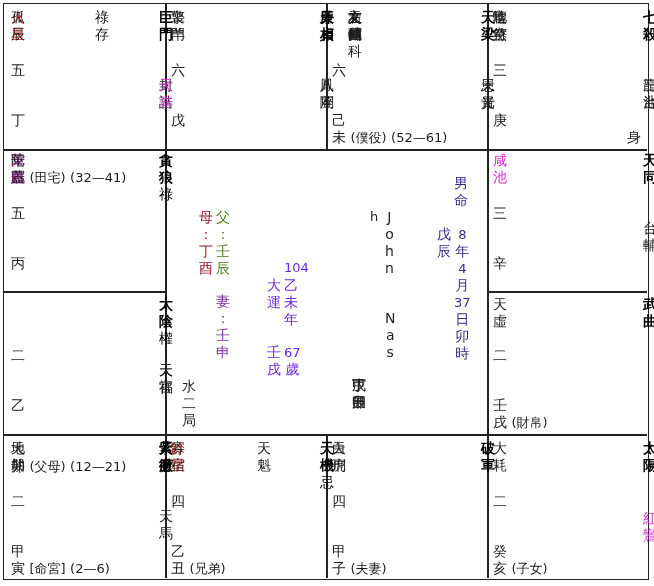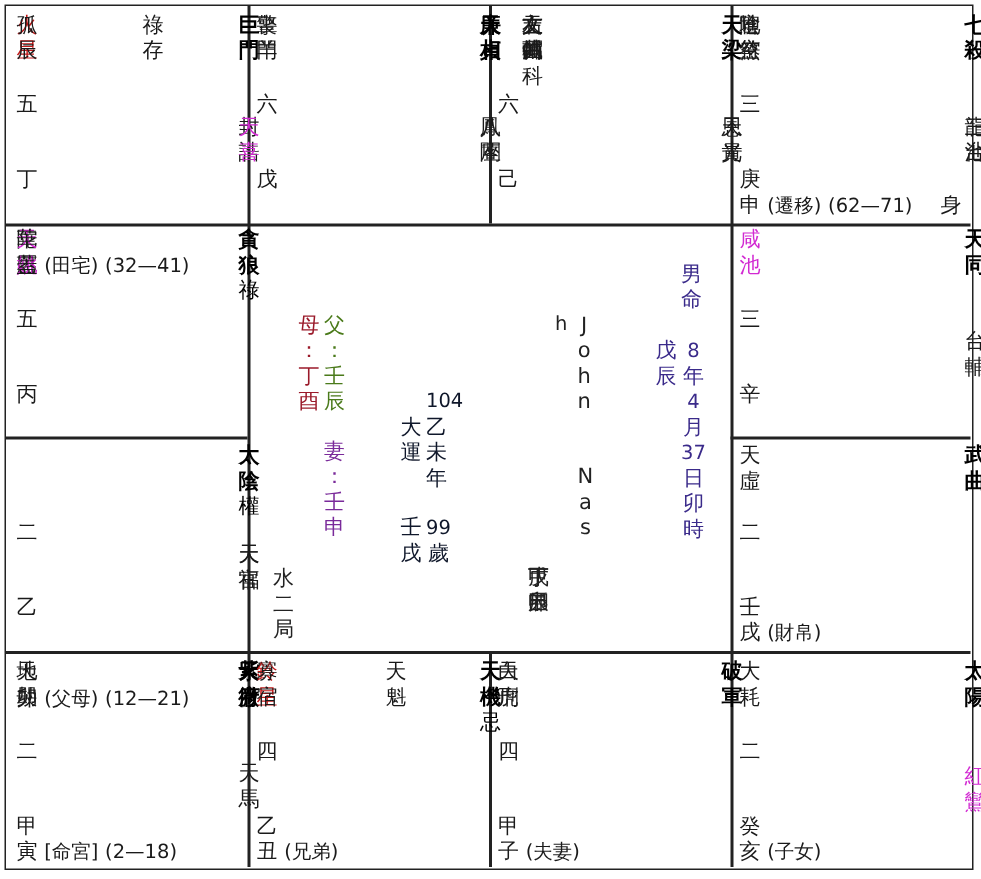--- a/index.html
+++ b/index.html
@@ -18,21 +18,21 @@
   .num { position: absolute; left: 8px; }
   .stem { position: absolute; left: 8px; }
   .branch-line { position: absolute; left: 8px; white-space: nowrap; font-size: 14px; }
   .branch-line .pal { font-size: 13px; }
   .body-mark { position: absolute; right: 8px; }
   .center { position: absolute; left: 165px; top: 148px; width: 322px; height: 287px; }
   .center .col { font-size: 14px; line-height: 17px; }
   .c-mother { color: #9a1a2a; }
   .c-father { color: #4a7a1a; }
   .c-wife { color: #7a2a9a; }
-  .c-teal { color: #0f172a; }
+  .c-teal { color: #6d28d9; }
   .c-navy { color: #3a2a8a; }
   .c-dark { color: #222; }
   .latin { font-size: 13px; }
 </style>
 </head>
 <body>
 
 <div class="chart">
 
   <div class="vline" style="left:161px;top:0;height:574px;"></div>
@@ -157,20 +157,25 @@
     <div class="col">
         <span>天</span>
         <span>貴</span>
       </div>
     <div class="col">
         <span>恩</span>
         <span>光</span>
       </div>
   </div>
   <div class="stem" style="left:6px;top:109px;">己</div>
+  <div class="branch-line" style="left:6px;top:126px;">
+    <span>未</span>
+    <span class="pal">(僕役)</span>
+    <span class="pal">(52—61)</span>
+  </div>
 </div>
 
 <div class="cell" style="left:487px;top:3px;width:162px;height:146px;">
   <div class="grp" style="left:6px;top:6px;">
     <div class="col">
         <span>地</span>
         <span>空</span>
       </div>
     <div class="col">
         <span>官</span>
@@ -192,25 +197,20 @@
     <div class="col">
         <span>三</span>
         <span>台</span>
       </div>
     <div class="col">
         <span>龍</span>
         <span>池</span>
       </div>
   </div>
   <div class="stem" style="left:6px;top:109px;">庚</div>
-  <div class="branch-line" style="left:6px;top:126px;">
-    <span>申</span>
-    <span class="pal">(遷移)</span>
-    <span class="pal">(62—71)</span>
-  </div>
   <div class="body-mark" style="top:126px;">身</div>
 </div>
 
 <div class="cell" style="left:3px;top:149px;width:162px;height:142px;">
   <div class="grp" style="left:8px;top:3px;">
     <div class="col">
         <span>陀</span>
         <span>羅</span>
       </div>
     <div class="col mag">
@@ -329,21 +329,21 @@
   <div class="grp" style="right:6px;top:74px;">
     <div class="col">
         <span>天</span>
         <span>馬</span>
       </div>
   </div>
   <div class="stem" style="top:109px;">甲</div>
   <div class="branch-line" style="top:126px;">
     <span>寅</span>
     <span class="pal">[命宮]</span>
-    <span class="pal">(2—18)</span>
+    <span class="pal">(2—6)</span>
   </div>
 </div>
 
 <div class="cell" style="left:165px;top:434px;width:161px;height:146px;">
   <div class="grp" style="left:6px;top:6px;">
     <div class="col red">
         <span>鈴</span>
         <span>星</span>
       </div>
     <div class="col">
@@ -488,21 +488,21 @@
   <div class="col c-teal" style="left:119px;top:129px;">
     <span>乙</span>
       <span>未</span>
       <span>年</span>
   </div>
   <div class="col c-teal" style="left:102px;top:196px;">
     <span>壬</span>
       <span>戌</span>
   </div>
   <div class="col c-teal" style="left:119px;top:196px;">
-    <span class="latin">99</span>
+    <span class="latin">67</span>
       <span>歲</span>
   </div>
 
   <div class="col c-dark" style="left:17px;top:230px;">
     <span>水</span>
       <span>二</span>
       <span>局</span>
   </div>
 
   <div class="grp c-dark" style="left:187px;top:229px;">

